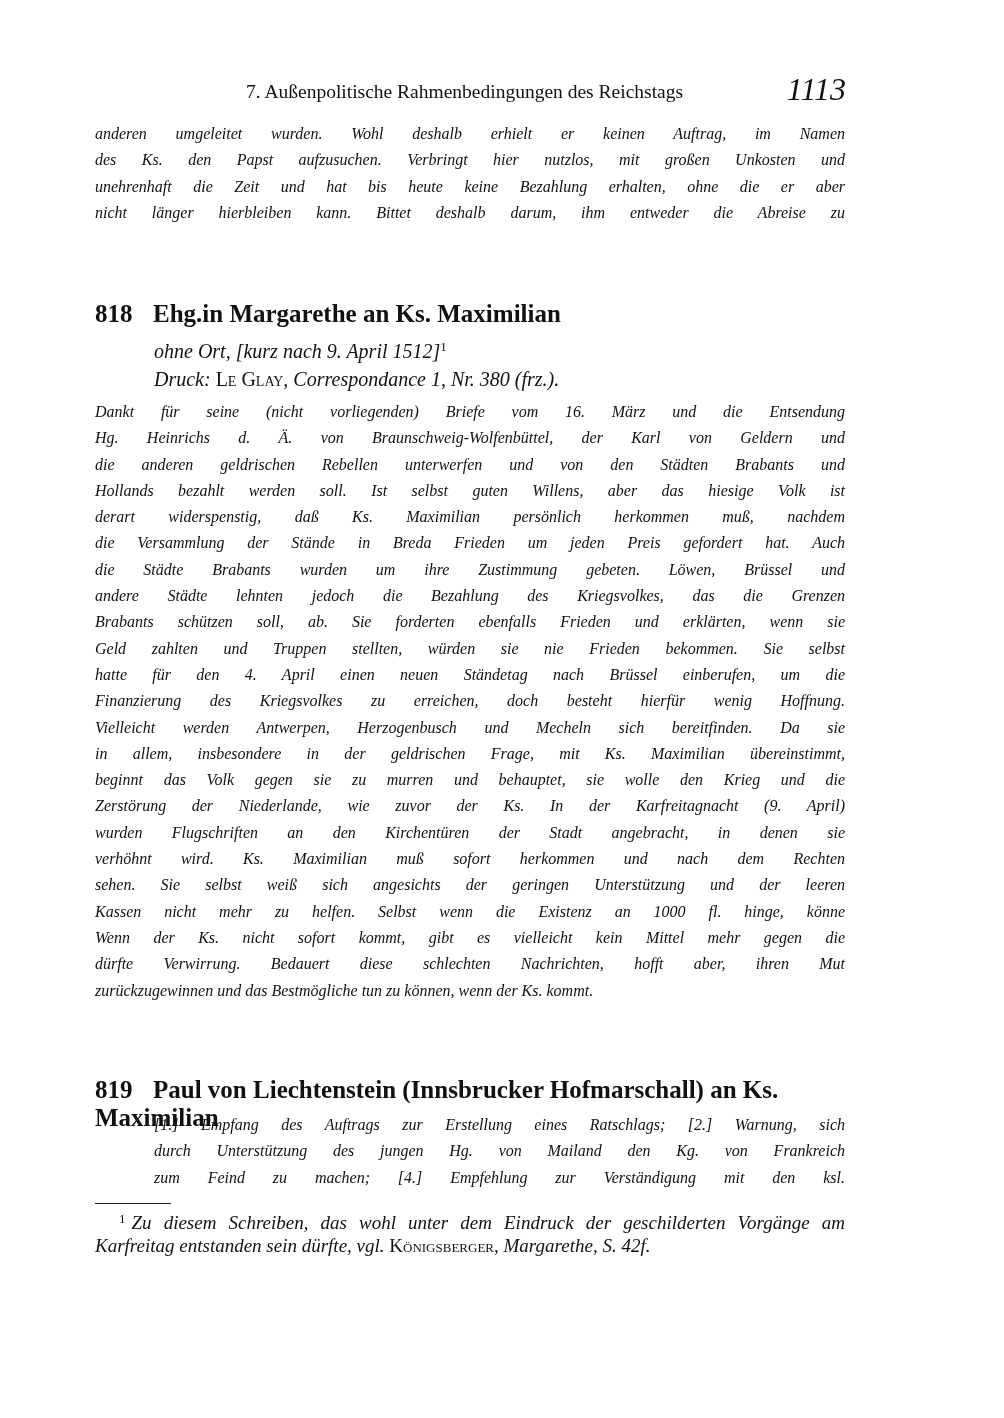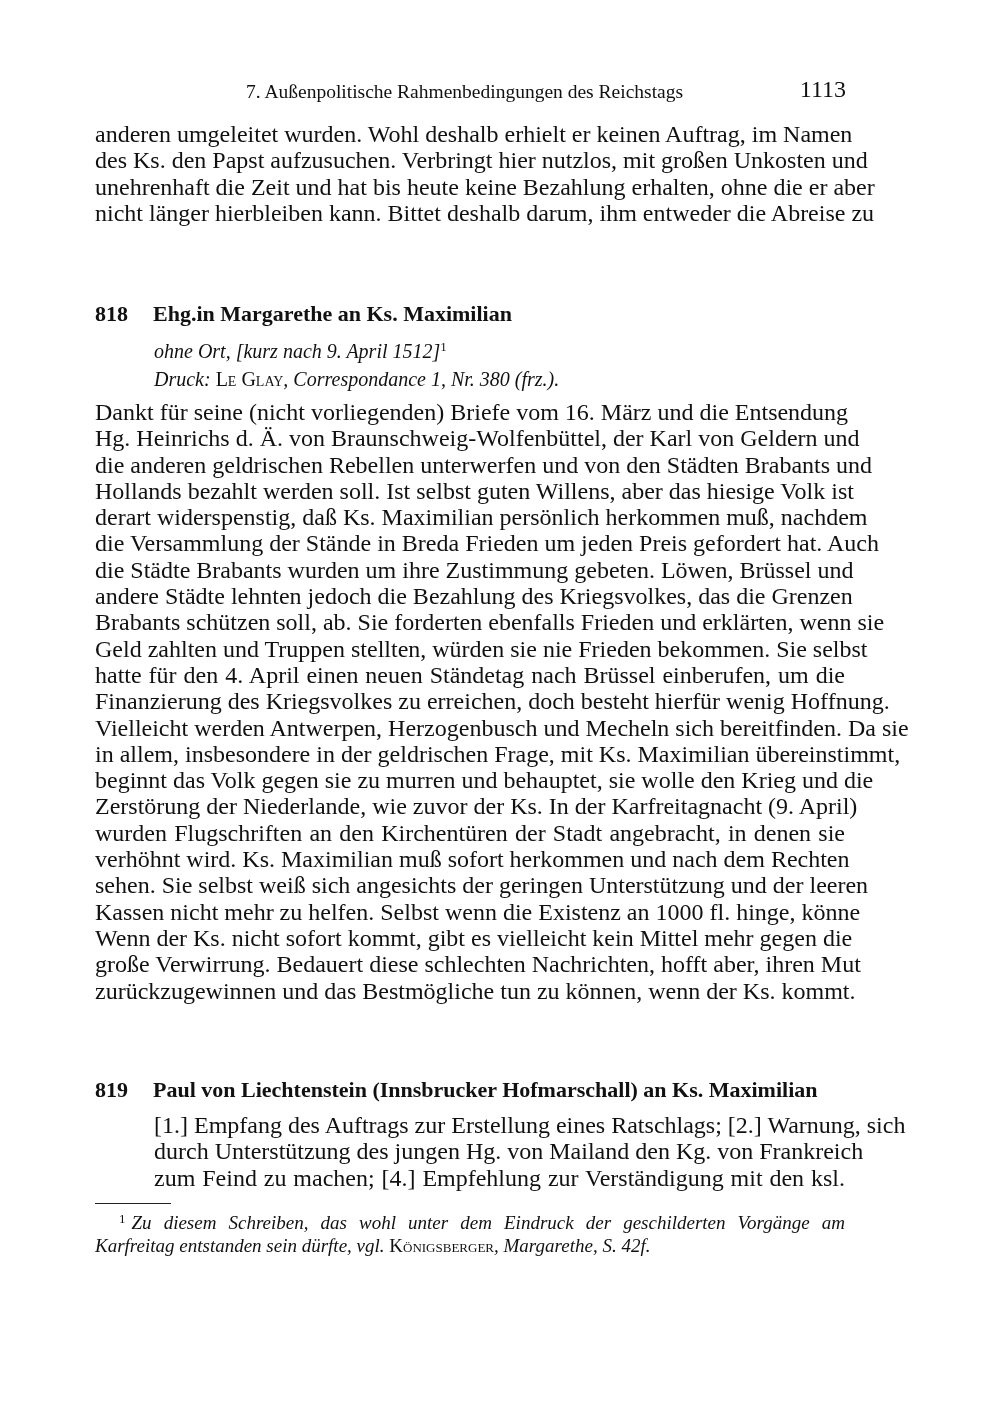--- a/index.html
+++ b/index.html
@@ -6,31 +6,31 @@
     body {
       width: 1004px; height: 1418px; position: relative; overflow: hidden;
       font-family: "Liberation Serif", "DejaVu Serif", serif;
       color: #111;
     }
     .running-head {
       position: absolute; top: 78px; left: 246px; width: 600px;
       font-size: 19.5px; line-height: 28px;
     }
     .running-head .rh-title { position: absolute; left: 0; top: 0; }
-    .running-head .rh-page { position: absolute; right: 0; top: -3px; font-size: 24px; }
+    .running-head .rh-page { position: absolute; right: 0; top: -3px; font-size: 32px; font-style: italic; }
     .block {
       position: absolute; left: 95px; width: 750px;
-      font-size: 24px; line-height: 26.3px;
+      font-style: italic; font-size: 16px; line-height: 26.3px;
       text-align: justify; text-align-last: left;
     }
     .block .line { display: block; white-space: nowrap; text-align-last: justify; text-align: justify; }
     .block .line.last { text-align-last: left; }
     .entry-head {
       position: absolute; left: 95px; width: 760px;
-      font-size: 22px; font-weight: bold; line-height: 28px; font-style: normal;
+      font-size: 25px; font-weight: bold; line-height: 28px; font-style: normal;
     }
     .entry-head .num { display: inline-block; width: 58px; }
     .meta {
       position: absolute; left: 154px; width: 700px;
       font-style: italic; font-size: 20px; line-height: 26px;
     }
     .meta sup { font-style: normal; font-size: 13px; vertical-align: 7px; }
     .sc { font-style: normal; font-variant: small-caps; }
     .indent-block { left: 154px; width: 691px; }
     .fn-rule {
@@ -89,21 +89,21 @@
   <span class="line">Finanzierung des Kriegsvolkes zu erreichen, doch besteht hierfür wenig Hoffnung.</span>
   <span class="line">Vielleicht werden Antwerpen, Herzogenbusch und Mecheln sich bereitfinden. Da sie</span>
   <span class="line">in allem, insbesondere in der geldrischen Frage, mit Ks. Maximilian übereinstimmt,</span>
   <span class="line">beginnt das Volk gegen sie zu murren und behauptet, sie wolle den Krieg und die</span>
   <span class="line">Zerstörung der Niederlande, wie zuvor der Ks. In der Karfreitagnacht (9. April)</span>
   <span class="line">wurden Flugschriften an den Kirchentüren der Stadt angebracht, in denen sie</span>
   <span class="line">verhöhnt wird. Ks. Maximilian muß sofort herkommen und nach dem Rechten</span>
   <span class="line">sehen. Sie selbst weiß sich angesichts der geringen Unterstützung und der leeren</span>
   <span class="line">Kassen nicht mehr zu helfen. Selbst wenn die Existenz an 1000 fl. hinge, könne</span>
   <span class="line">Wenn der Ks. nicht sofort kommt, gibt es vielleicht kein Mittel mehr gegen die</span>
-  <span class="line">große Verwirrung. Bedauert diese schlechten Nachrichten, hofft aber, ihren Mut</span>
+  <span class="line">dürfte Verwirrung. Bedauert diese schlechten Nachrichten, hofft aber, ihren Mut</span>
   <span class="line last">zurückzugewinnen und das Bestmögliche tun zu können, wenn der Ks. kommt.</span>
 </div>
 
 <div class="entry-head" style="top:1076px;">
   <span class="num">819</span><span>Paul von Liechtenstein (Innsbrucker Hofmarschall) an Ks. Maximilian</span>
 </div>
 
 <div class="block indent-block" style="top:1112px;">
   <span class="line">[1.] Empfang des Auftrags zur Erstellung eines Ratschlags; [2.] Warnung, sich</span>
   <span class="line">durch Unterstützung des jungen Hg. von Mailand den Kg. von Frankreich</span>

